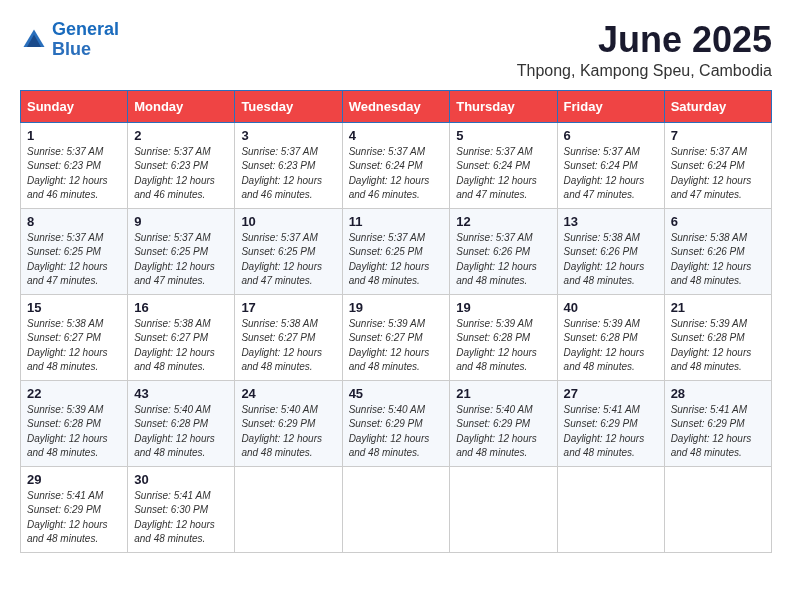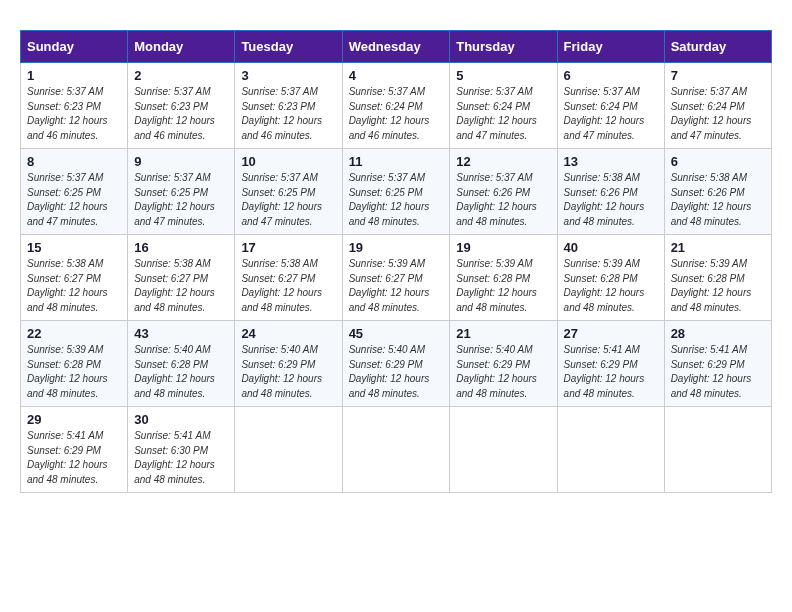--- a/index.html
+++ b/index.html
@@ -47,21 +47,21 @@
       font-size: 16px;
       color: #333;
       margin-top: 2px;
     }
     .calendar-table {
       width: 100%;
       border-collapse: collapse;
       border: 1px solid #ccc;
     }
     .calendar-table th {
-      background-color: #4c1d95;
+      background-color: #ef4444;
       color: white;
       text-align: left;
       padding: 8px 6px;
       font-size: 13px;
       font-weight: bold;
       border: 1px solid #2a6fbc;
     }
     .calendar-table td {
       vertical-align: top;
       padding: 5px 6px;
@@ -92,20 +92,34 @@
       background: #f9f9f9;
     }
     .week-row td {
       height: 82px;
     }
   </style>
 </head>
 <body>
 
 <div class="header-section">
+  <div class="logo">
+    <svg class="logo-icon" viewBox="0 0 40 40" xmlns="http://www.w3.org/2000/svg">
+      <polygon points="20,5 35,30 5,30" fill="#2a6fbc"></polygon>
+      <polygon points="20,12 30,30 10,30" fill="#1a4a8a"></polygon>
+    </svg>
+    <div class="logo-text">
+      <div><span>General</span></div>
+      <div style="color:#2a6fbc;">Blue</div>
+    </div>
+  </div>
+  <div class="title-section">
+    <div class="month-title">June 2025</div>
+    <div class="location-title">Thpong, Kampong Speu, Cambodia</div>
+  </div>
 </div>
 
 <table class="calendar-table">
   <thead>
     <tr>
     <th>Sunday</th>
         <th>Monday</th>
         <th>Tuesday</th>
         <th>Wednesday</th>
         <th>Thursday</th>

